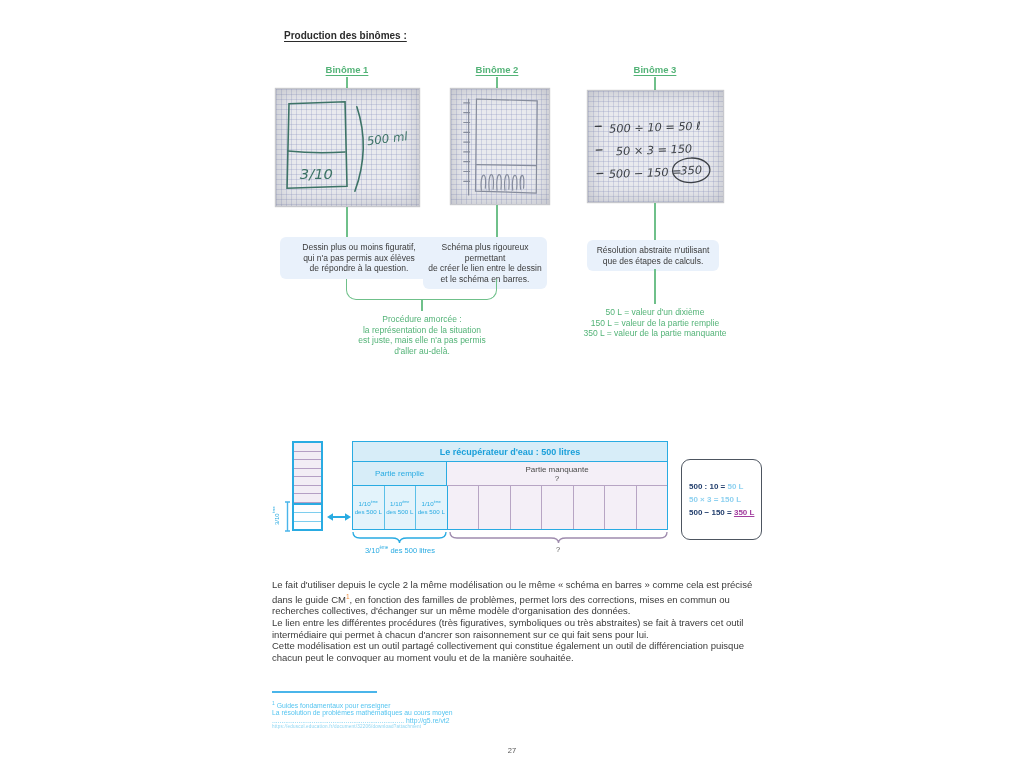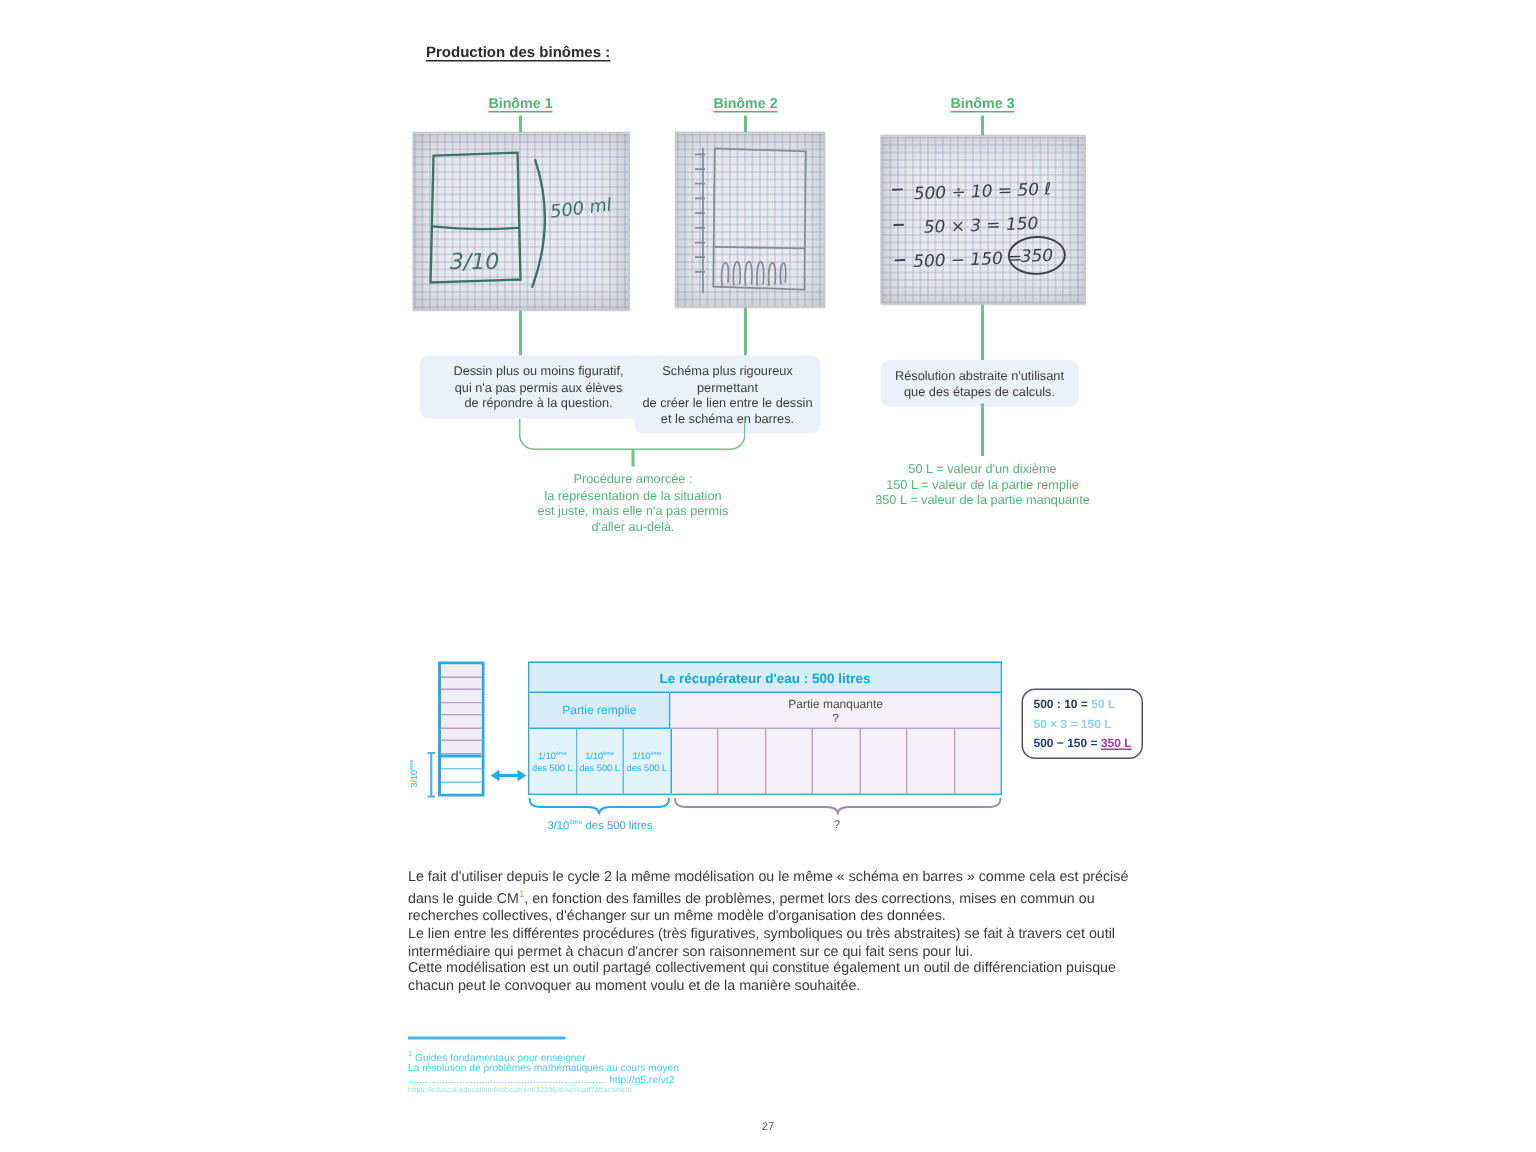--- a/index.html
+++ b/index.html
@@ -85,21 +85,21 @@
   }
   .bm-cell.filled.last { border-right:1.5px solid #29abe2; }
   .bm-cell.missing { background:#f4eff7; border-right:1px solid #b7a5c4; }
   .bm-cell.missing.last { border-right:none; }
   .brace-label { font-size:7.5px; text-align:center; }
   .brace-label.blue { color:#29abe2; }
   .brace-label.dark { color:#555; }
 
   .calc-box {
     border:1.5px solid #4d5560; border-radius:9px; background:#fff;
-    padding:3px 7px; font-size:8px; font-weight:bold; line-height:13px; white-space:nowrap;
+    padding:20px 7px; font-size:8px; font-weight:bold; line-height:13px; white-space:nowrap;
   }
   .calc-navy { color:#24406e; }
   .calc-light { color:#8ed1f0; }
   .calc-purple { color:#a23d9e; text-decoration:underline; text-underline-offset:1px; }
 
   
   .body-text { width:492px; font-size:9.5px; line-height:11.5px; color:#3a3a3a; }
   .body-text b { font-weight:normal; }
   .fn-sup { color:#ef8c3b; font-size:6.5px; vertical-align:super; }
 

